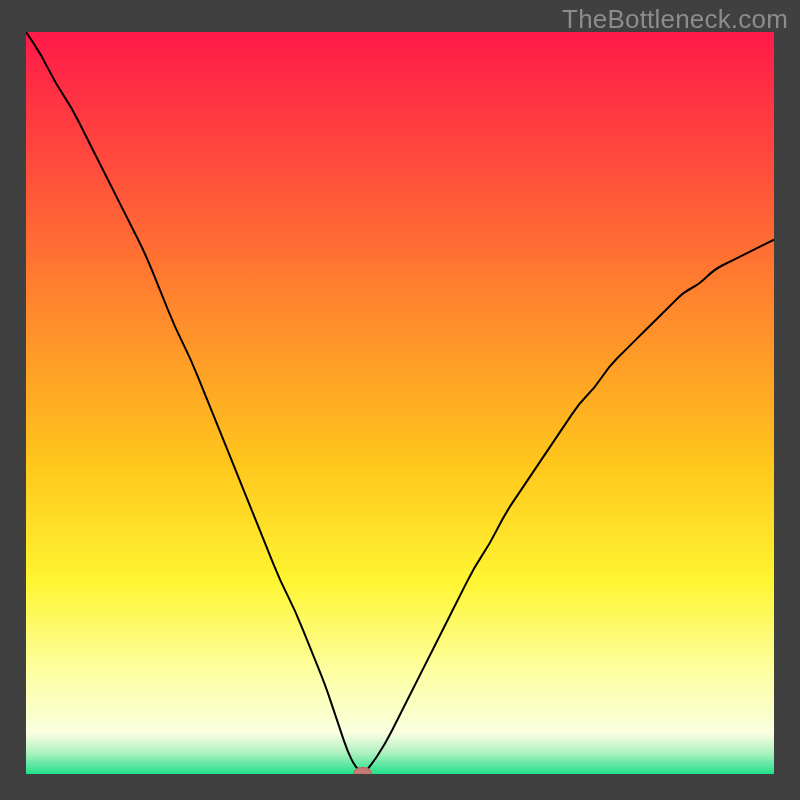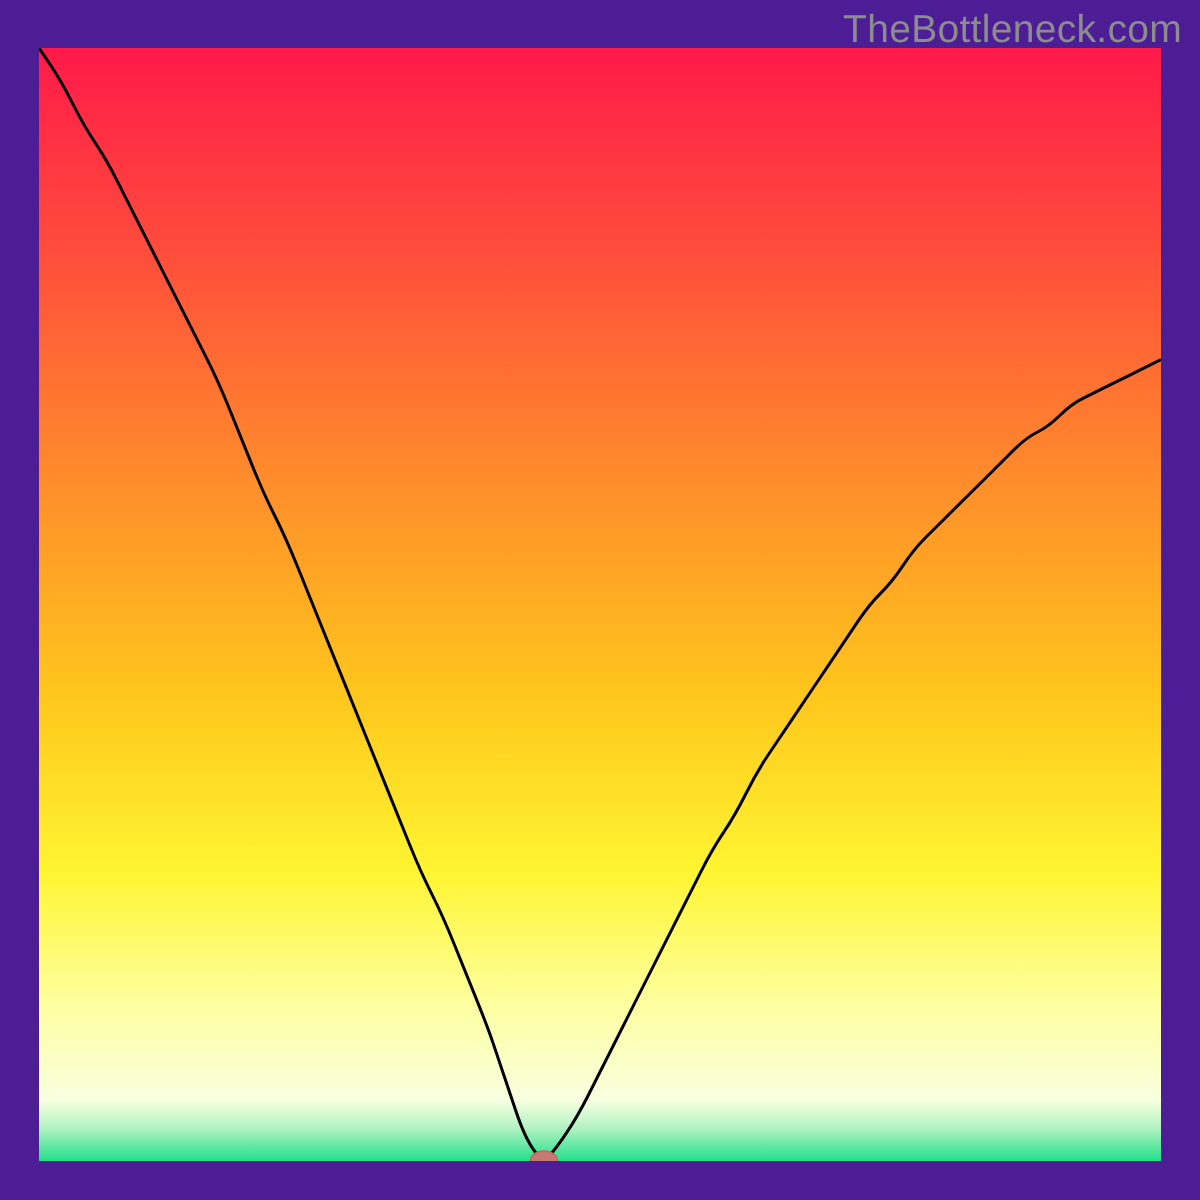--- a/index.html
+++ b/index.html
@@ -7,21 +7,21 @@
     padding: 0;
     width: 800px;
     height: 800px;
     overflow: hidden;
     background: #000;
   }
   .frame {
     position: relative;
     width: 800px;
     height: 800px;
-    background: #4c1d95;
+    background: #404040;
   }
   .watermark {
     position: absolute;
     top: 4px;
     right: 12px;
     font-family: Arial, Helvetica, sans-serif;
     font-size: 26px;
     font-weight: 500;
     color: #8c8c8c;
     letter-spacing: 0.2px;

